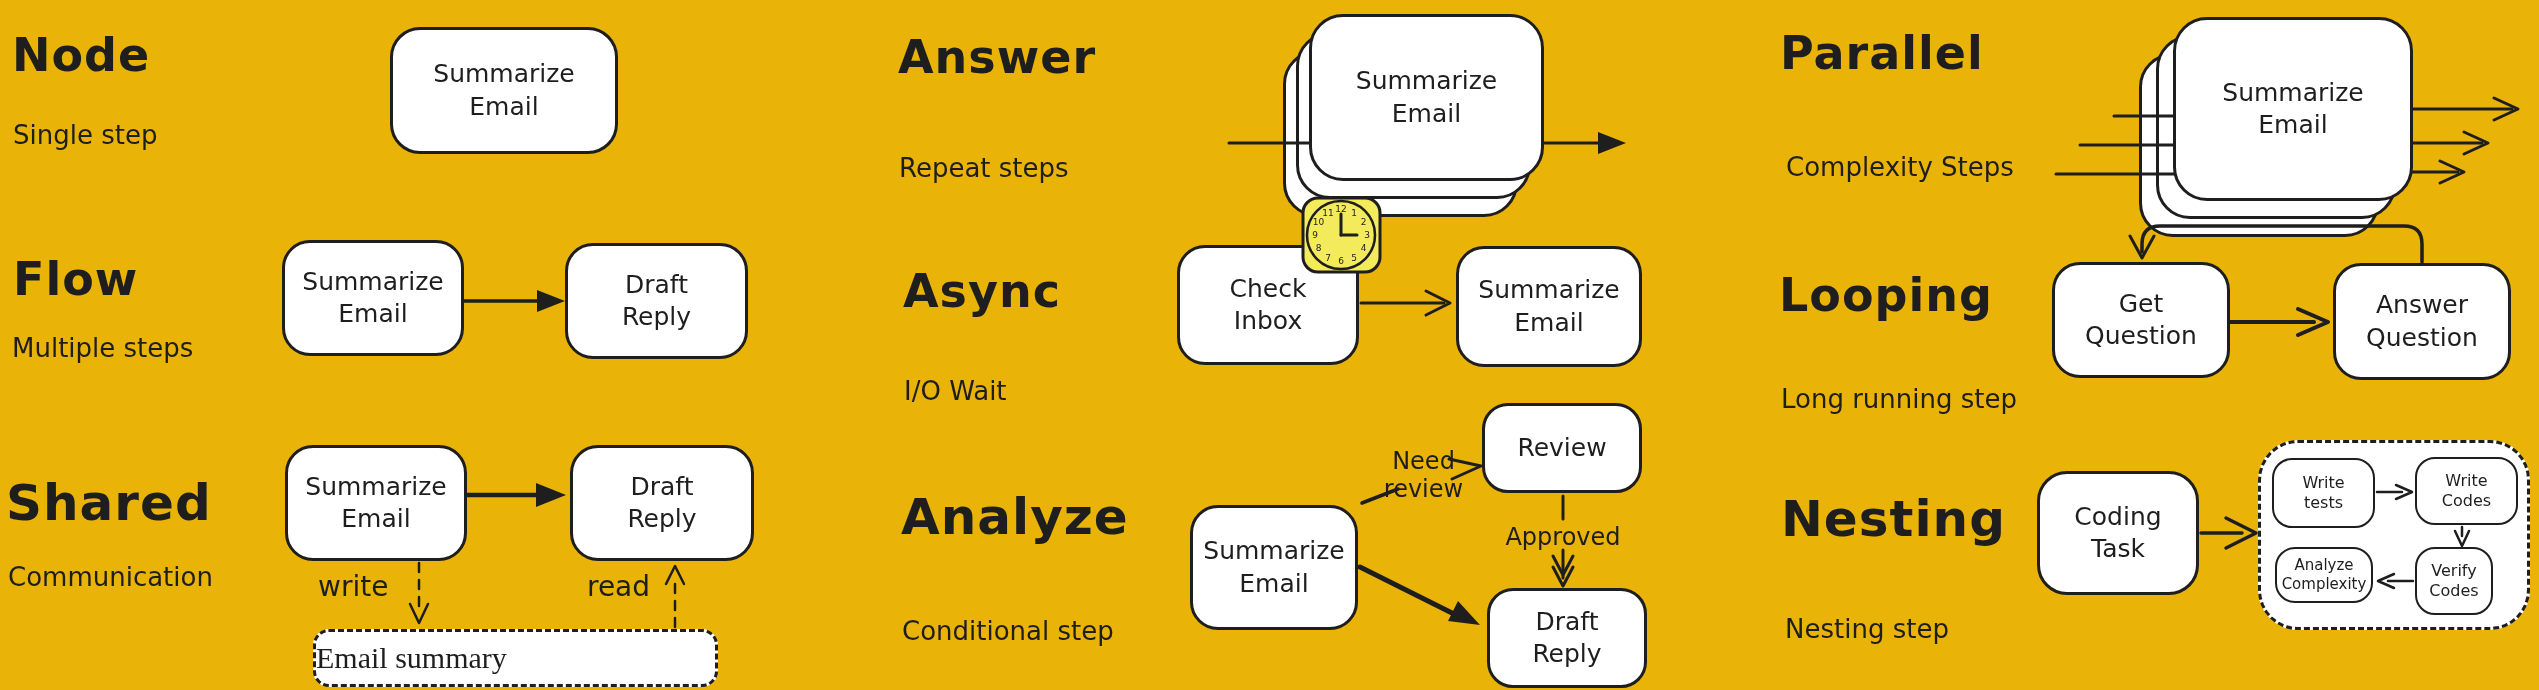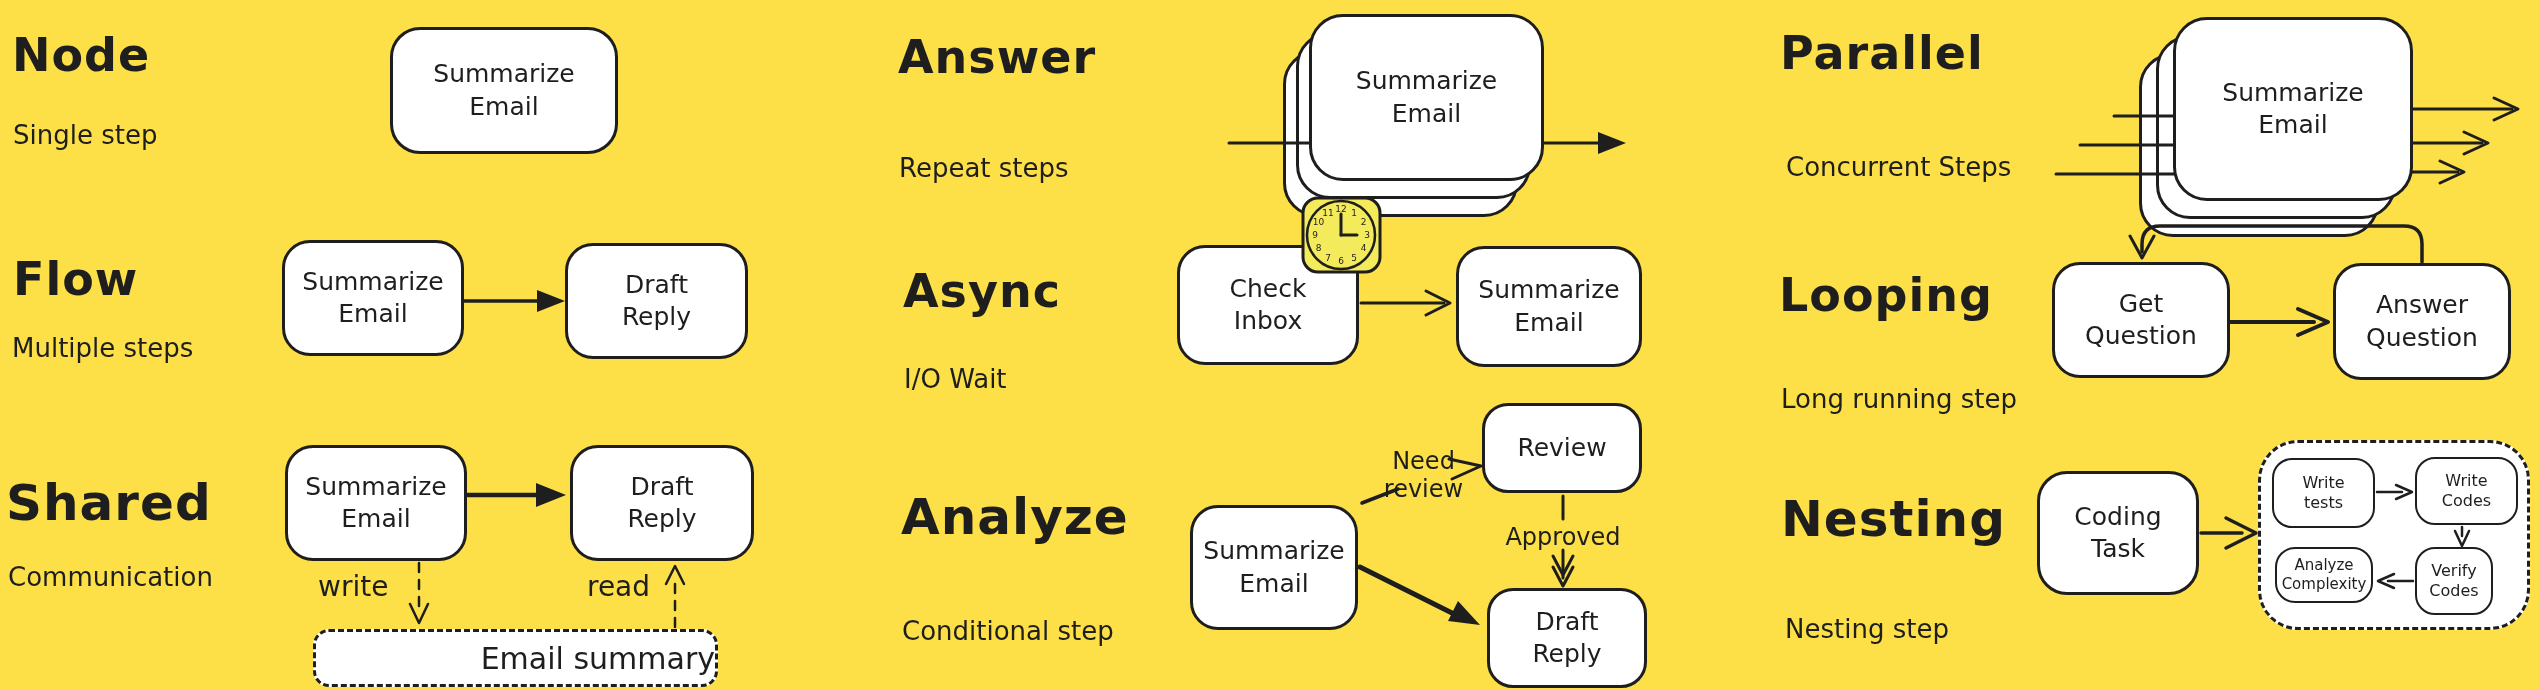--- a/index.html
+++ b/index.html
@@ -1,33 +1,33 @@
 <!DOCTYPE html>
 <html><head>
 <meta charset="utf-8">
 <style>
   html,body { margin:0; padding:0; background:#ffffff; }
   #canvas {
     position:relative; width:2539px; height:690px; overflow:hidden;
-    background:#fde047; color:#1e1e1e;
+    background:#eab308; color:#1e1e1e;
     font-family:"DejaVu Sans","Liberation Sans",sans-serif;
   }
   .title { position:absolute; font-size:46px; font-weight:bold; letter-spacing:1px; white-space:nowrap; }
   .title.big { font-size:50px; }
   .sub { position:absolute; font-size:26px; white-space:nowrap; }
   .box, .layer, .dashedbox {
     position:absolute; box-sizing:border-box; background:#ffffff;
     border:3px solid #1e1e1e; border-radius:30px;
   }
   .box {
     display:flex; align-items:center; justify-content:center; text-align:center;
     white-space:pre-line; font-size:25px; line-height:1.3; z-index:3;
   }
   .layer { z-index:1; }
-  .dashedbox { border-style:dashed; z-index:1; display:flex; align-items:center; justify-content:flex-end; }
+  .dashedbox { border-style:dashed; z-index:1; display:flex; align-items:center; justify-content:flex-start;font-family:Liberation Serif, serif; }
   .store-label { font-size:30px; }
   .small { font-size:16px; line-height:1.25; border-width:2.5px; border-radius:20px; }
   .lbl { position:absolute; font-size:28px; white-space:pre-line; }
   .edge-lbl { position:absolute; font-size:24px; text-align:center; white-space:pre-line; line-height:1.15; }
   svg.arrows { position:absolute; left:0; top:0; z-index:2; pointer-events:none; color:#1e1e1e; }
   svg.clock { position:absolute; z-index:4; color:#1e1e1e; }
   svg .ln { stroke:currentColor; stroke-width:3; fill:none; stroke-linecap:round; stroke-linejoin:round; }
   svg .head { fill:currentColor; stroke:none; }
 </style>
 </head>
@@ -35,27 +35,27 @@
 
 <div id="canvas">
 
   <div class="title" style="left:12px;top:28px">Node</div>
   <div class="sub" style="left:13px;top:120px">Single step</div>
 
   <div class="title" style="left:898px;top:30px">Answer</div>
   <div class="sub" style="left:899px;top:153px">Repeat steps</div>
 
   <div class="title" style="left:1780px;top:26px">Parallel</div>
-  <div class="sub" style="left:1786px;top:152px">Concurrent Steps</div>
+  <div class="sub" style="left:1786px;top:152px">Complexity Steps</div>
 
   <div class="title" style="left:13px;top:252px">Flow</div>
   <div class="sub" style="left:12px;top:333px">Multiple steps</div>
 
   <div class="title" style="left:903px;top:264px">Async</div>
-  <div class="sub" style="left:904px;top:364px">I/O Wait</div>
+  <div class="sub" style="left:904px;top:376px">I/O Wait</div>
 
   <div class="title" style="left:1779px;top:268px">Looping</div>
   <div class="sub" style="left:1781px;top:384px">Long running step</div>
 
   <div class="title big" style="left:6px;top:474px">Shared</div>
   <div class="sub" style="left:8px;top:562px">Communication</div>
 
   <div class="title big" style="left:901px;top:488px">Analyze</div>
   <div class="sub" style="left:902px;top:616px">Conditional step</div>
 

